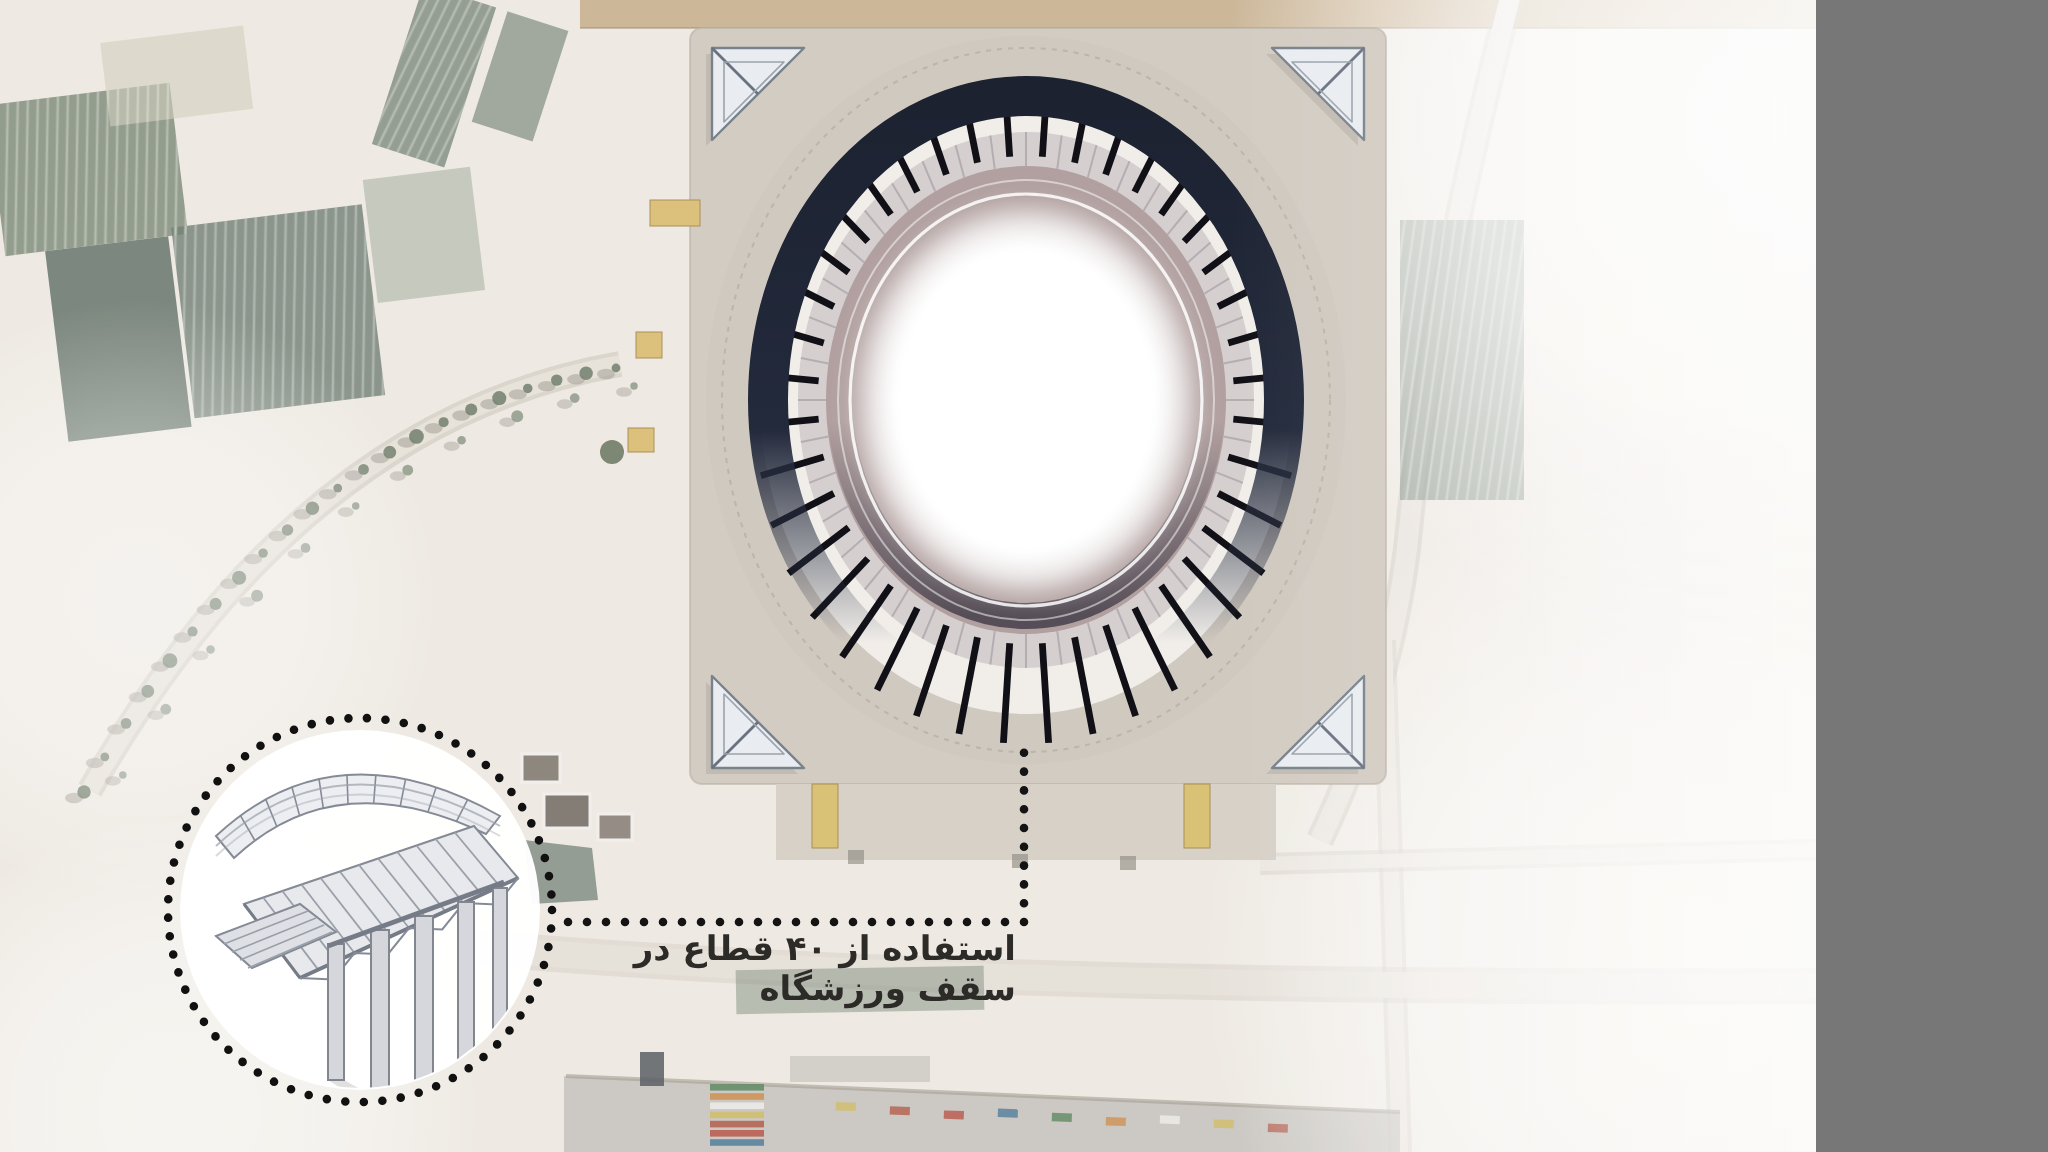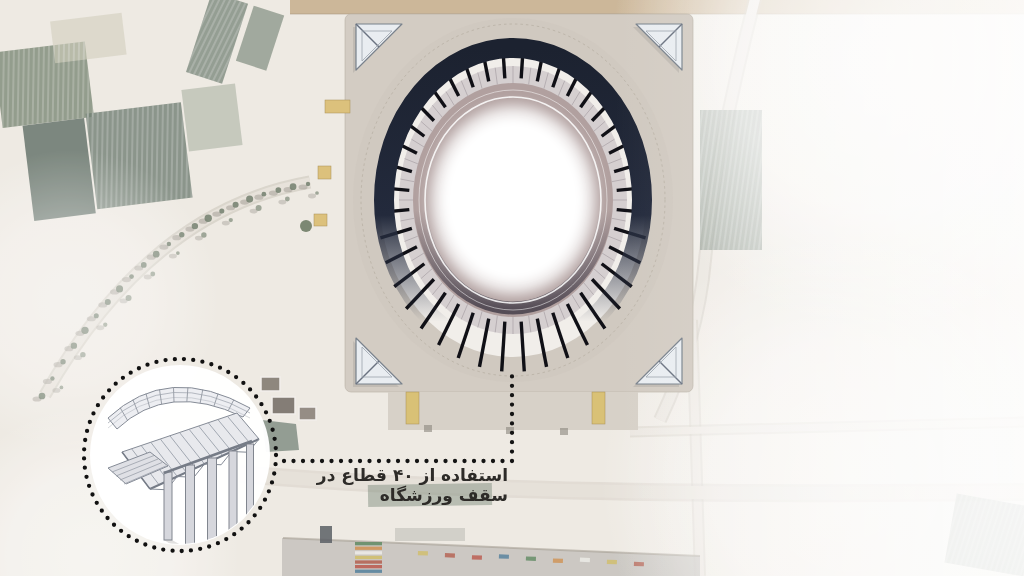--- a/index.html
+++ b/index.html
@@ -1,17 +1,17 @@
 <!DOCTYPE html>
 <html><head>
 <meta charset="utf-8">
 <style>
   html,body{margin:0;padding:0;background:#777;}
   .stage{
-    position:relative;width:1024px;height:576px;overflow:hidden;
+    position:relative;width:908px;height:576px;overflow:hidden;
     background:#ece7df;font-family:"DejaVu Sans", sans-serif;
   }
   .stage svg{position:absolute;left:0;top:0;}
   .caption{
     position:absolute;left:278px;top:465px;width:230px;
     direction:rtl;text-align:right;
     font-size:17px;font-weight:700;color:#2d2b28;letter-spacing:0;
     line-height:1.2;
   }
 </style>

